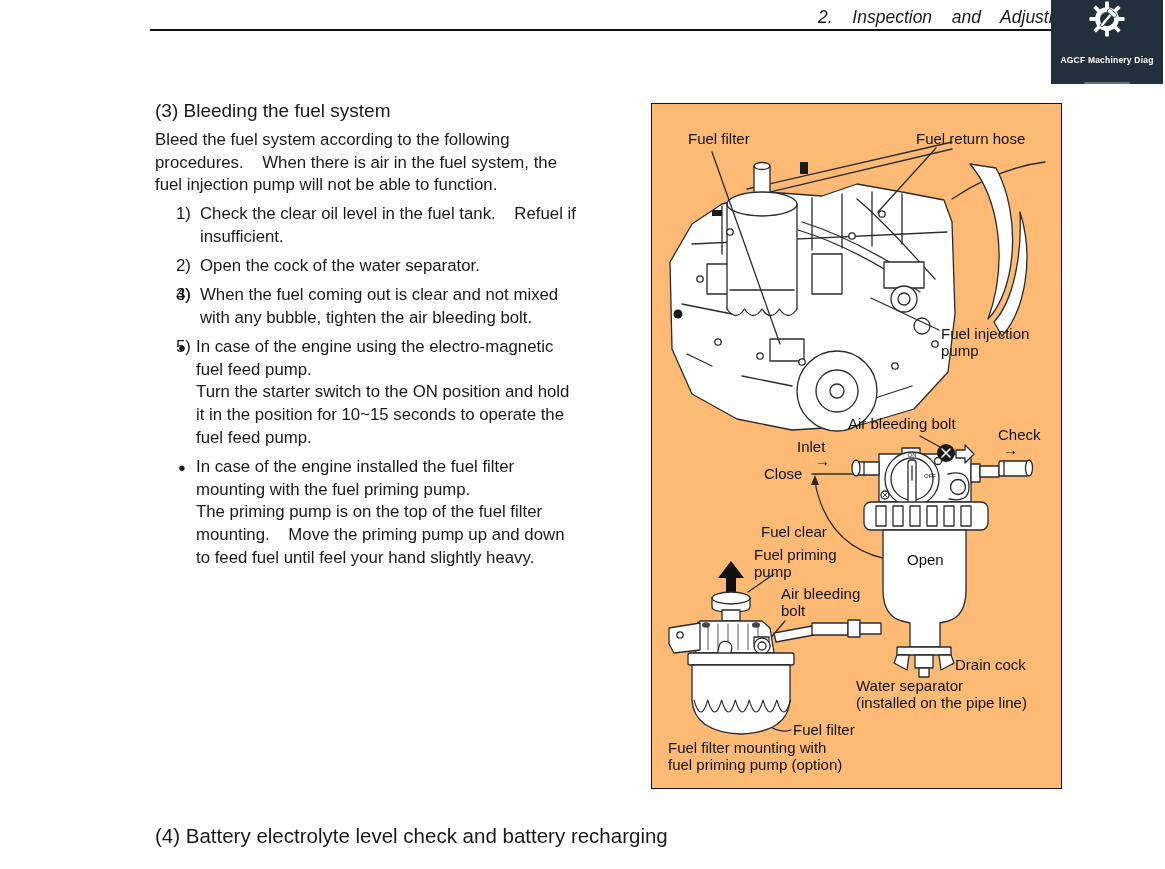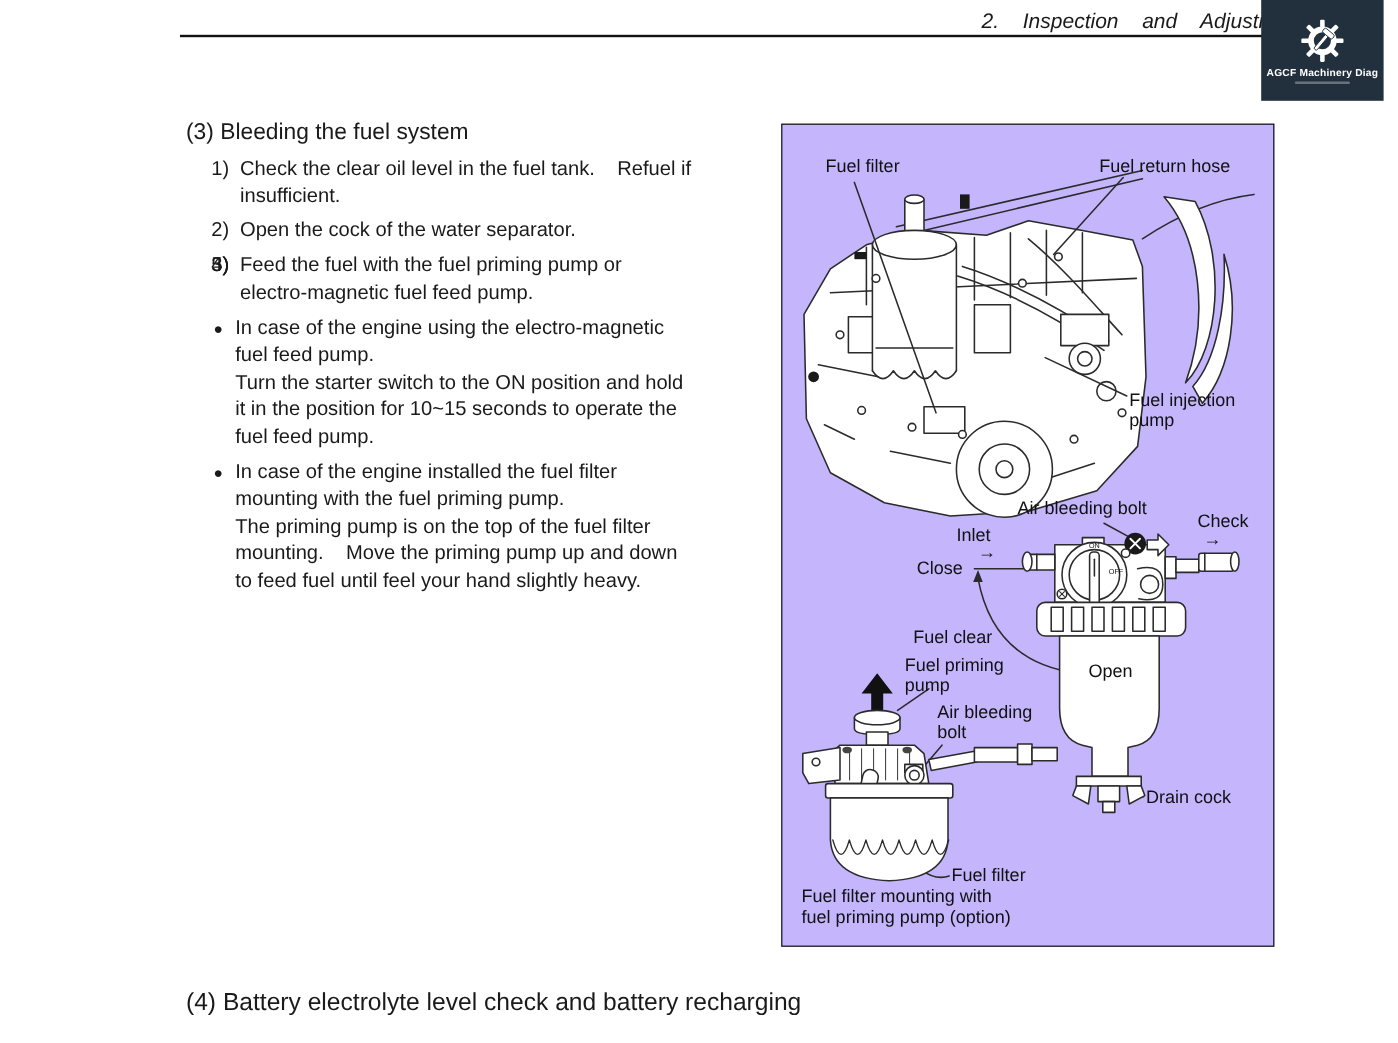--- a/index.html
+++ b/index.html
@@ -9,40 +9,40 @@
   }
   .pre{white-space:pre-wrap;}
 
   
   .chapter-title{
     position:absolute;top:7px;left:818px;width:280px;
     font-style:italic;font-size:17.5px;word-spacing:5px;white-space:pre;z-index:1;
   }
   .header-rule{position:absolute;left:150px;top:29px;width:909px;height:2px;background:#111;z-index:1;}
   .logo-box{
-    position:absolute;left:1051px;top:0;width:102px;height:84px;background:#22303d;z-index:5;
-    display:flex;flex-direction:column;align-items:center;justify-content:center;
+    position:absolute;left:1051px;top:0;width:112px;height:84px;background:#22303d;z-index:5;
+    display:flex;flex-direction:column;align-items:center;justify-content:space-between;
   }
   .logo-brand{color:#fff;font-size:8.5px;font-weight:bold;letter-spacing:.2px;margin-top:2px;white-space:pre;}
   .logo-subline{width:46px;height:2px;background:rgba(255,255,255,.32);margin-top:3px;border-radius:1px;}
 
   
   .text-col{position:absolute;left:155px;top:99px;width:492px;font-size:16.8px;line-height:22.6px;}
   .sec-heading{font-size:19px;line-height:24px;margin:0 0 6px 0;font-weight:400;}
   .intro{margin:0;}
   .step{position:relative;padding-left:45px;margin-top:6.5px;}
   .step .num{position:absolute;left:21px;top:0;}
   .note{position:relative;padding-left:41px;margin-top:7px;}
   .note .marker{position:absolute;left:23px;top:1px;font-size:13px;}
   .heading4{position:absolute;left:155px;top:824px;font-size:20.5px;font-weight:400;white-space:pre;}
 
   
   .figure{
     position:absolute;left:651px;top:103px;width:411px;height:686px;
-    border:1.5px solid #111;box-sizing:border-box;background:#c4b5fd;
+    border:1.5px solid #111;box-sizing:border-box;background:#fdba74;
   }
   .figure svg.art{position:absolute;left:0;top:0;}
   .fig-label{position:absolute;font-size:15px;line-height:17px;color:#111;white-space:pre;}
   .fig-arrow{position:absolute;font-size:15px;color:#111;}
 </style>
 </head>
 <body>
 
 <div class="chapter-title pre">2.  Inspection  and  Adjustment</div>
 <div class="header-rule"></div>
@@ -67,40 +67,43 @@
         <rect x="14.5" y="9.5" width="11" height="4.6" rx="1.6" fill="#ffffff" stroke="#22303d" stroke-width="0.8"></rect>
       </g>
     </g>
   </svg>
   <div class="logo-brand">AGCF Machinery Diag</div>
   <div class="logo-subline"></div>
 </div>
 
 <div class="text-col">
   <h2 class="sec-heading pre">(3) Bleeding the fuel system</h2>
+  <p class="intro pre">Bleed the fuel system according to the following
+procedures.    When there is air in the fuel system, the
+fuel injection pump will not be able to function.</p>
 
   <div class="step">
     <span class="num">1)</span>
     <span class="pre">Check the clear oil level in the fuel tank.    Refuel if
 insufficient.</span>
   </div>
   <div class="step">
     <span class="num">2)</span>
     <span class="pre">Open the cock of the water separator.</span>
   </div>
   <div class="step">
     <span class="num">3)</span>
   </div>
   <div class="step">
     <span class="num">4)</span>
+    <span class="pre">When the fuel coming out is clear and not mixed
+with any bubble, tighten the air bleeding bolt.</span>
   </div>
   <div class="step">
     <span class="num">5)</span>
-    <span class="pre">Feed the fuel with the fuel priming pump or
-electro-magnetic fuel feed pump.</span>
   </div>
 
   <div class="note">
     <span class="marker">●</span>
     <span class="pre">In case of the engine using the electro-magnetic
 fuel feed pump.
 Turn the starter switch to the ON position and hold
 it in the position for 10~15 seconds to operate the
 fuel feed pump.</span>
   </div>
@@ -282,16 +285,18 @@
   <div class="fig-label" style="left:346px;top:322px">Check</div>
   <div class="fig-arrow" style="left:351px;top:337px">→</div>
   <div class="fig-label" style="left:112px;top:361px">Close</div>
   <div class="fig-label" style="left:109px;top:419px">Fuel clear</div>
   <div class="fig-label" style="left:102px;top:442px">Fuel priming
 pump</div>
   <div class="fig-label" style="left:255px;top:447px">Open</div>
   <div class="fig-label" style="left:129px;top:481px">Air bleeding
 bolt</div>
   <div class="fig-label" style="left:303px;top:552px">Drain cock</div>
+  <div class="fig-label" style="left:204px;top:573px">Water separator
+(installed on the pipe line)</div>
   <div class="fig-label" style="left:141px;top:617px">Fuel filter</div>
   <div class="fig-label" style="left:16px;top:635px">Fuel filter mounting with
 fuel priming pump (option)</div>
 </div>
 
 </body></html>

